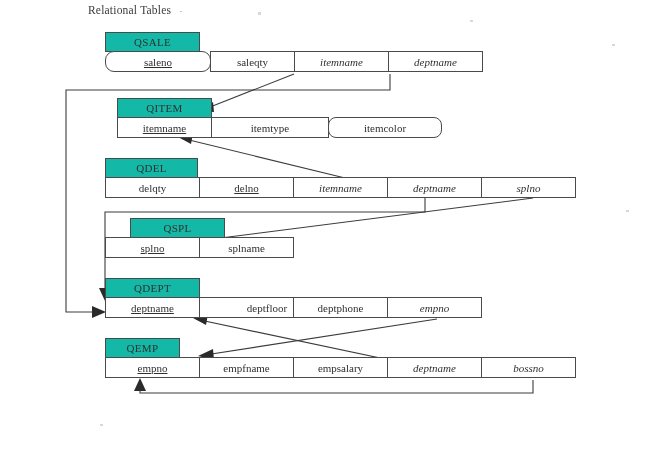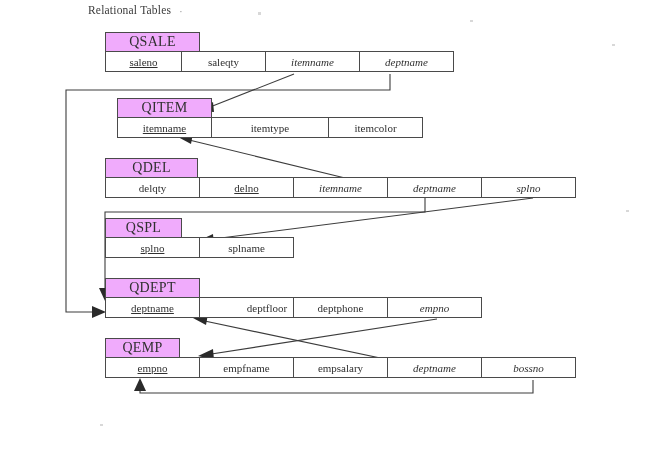--- a/index.html
+++ b/index.html
@@ -55,25 +55,25 @@
 
   .table-block {
     position: absolute;
     z-index: 2;
   }
 
   .table-header {
     box-sizing: border-box;
     height: 20px;
     border: 1px solid #4a4a4a;
-    background: #f0abfc;
+    background: #14b8a6;
     display: flex;
     align-items: center;
     justify-content: center;
-    font-size: 14px;
+    font-size: 11px;
     color: #303030;
     letter-spacing: 0.3px;
   }
 
   .attr-row {
     display: flex;
     margin-top: -1px;
   }
 
   .attr-cell {
@@ -174,21 +174,21 @@
     </g>
 
   </svg>
 
   <div id="tables-layer">
       <div class="table-block" style="left: 105px; top: 32px;">
         <div class="table-header" style="width: 95px;">
           <span>QSALE</span>
         </div>
         <div class="attr-row">
-          <div class="attr-cell pk" style="width: 77px;">
+          <div class="attr-cell pk" style="width: 106px; border-radius: 9px;">
             <span>saleno</span>
           </div>
           <div class="attr-cell" style="width: 85px;">
             <span>saleqty</span>
           </div>
           <div class="attr-cell fk" style="width: 95px;">
             <span>itemname</span>
           </div>
           <div class="attr-cell fk" style="width: 95px;">
             <span>deptname</span>
@@ -199,21 +199,21 @@
         <div class="table-header" style="width: 95px;">
           <span>QITEM</span>
         </div>
         <div class="attr-row">
           <div class="attr-cell pk" style="width: 95px;">
             <span>itemname</span>
           </div>
           <div class="attr-cell" style="width: 118px;">
             <span>itemtype</span>
           </div>
-          <div class="attr-cell" style="width: 95px;">
+          <div class="attr-cell" style="width: 114px; border-radius: 8px;">
             <span>itemcolor</span>
           </div>
         </div>
       </div>
       <div class="table-block" style="left: 105px; top: 158px;">
         <div class="table-header" style="width: 93px;">
           <span>QDEL</span>
         </div>
         <div class="attr-row">
           <div class="attr-cell" style="width: 95px;">
@@ -227,21 +227,21 @@
           </div>
           <div class="attr-cell fk" style="width: 95px;">
             <span>deptname</span>
           </div>
           <div class="attr-cell fk" style="width: 95px;">
             <span>splno</span>
           </div>
         </div>
       </div>
       <div class="table-block" style="left: 105px; top: 218px;">
-        <div class="table-header" style="width: 77px;">
+        <div class="table-header" style="width: 95px; margin-left: 25px;">
           <span>QSPL</span>
         </div>
         <div class="attr-row">
           <div class="attr-cell pk" style="width: 95px;">
             <span>splno</span>
           </div>
           <div class="attr-cell" style="width: 95px;">
             <span>splname</span>
           </div>
         </div>

